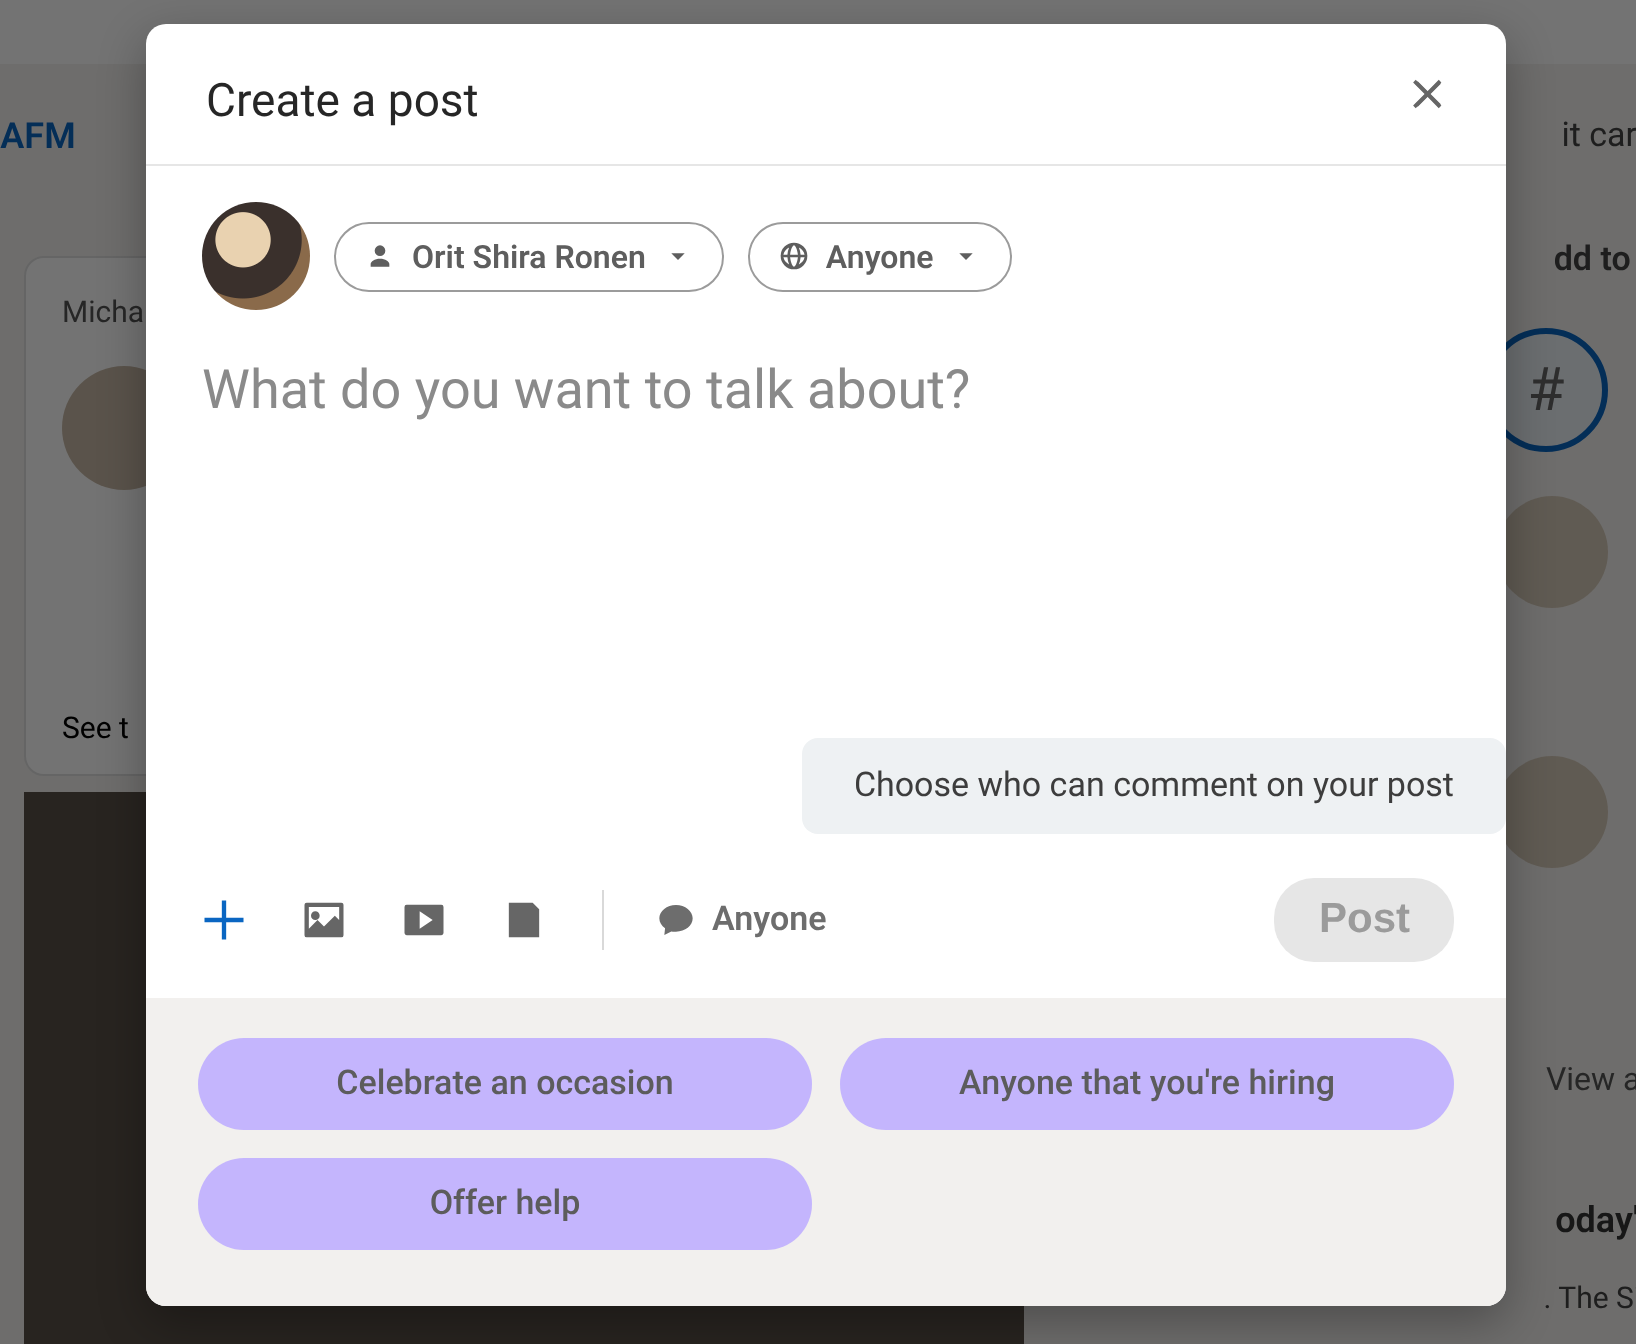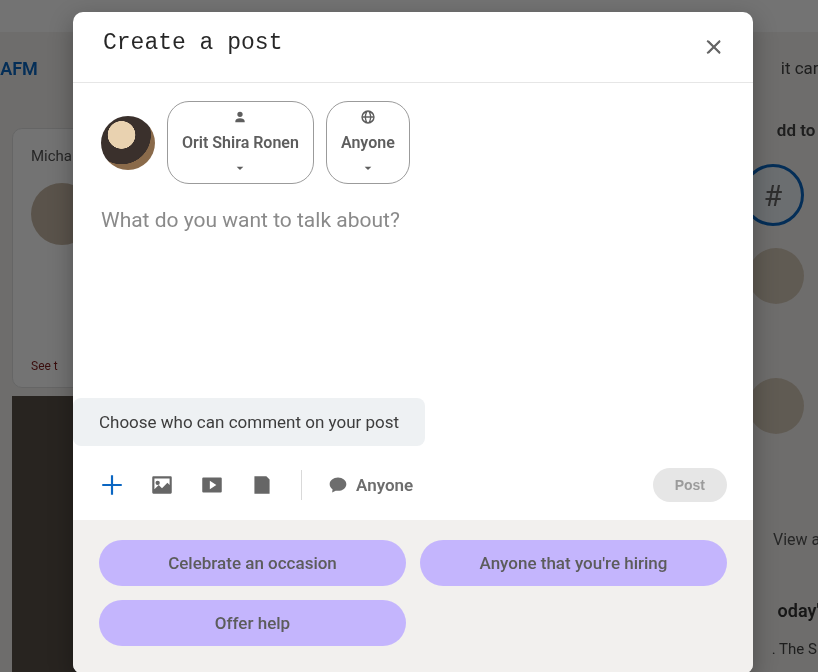--- a/index.html
+++ b/index.html
@@ -7,68 +7,68 @@
     background:#f3f2ef;color:rgba(0,0,0,.9);}
   
   .bg{position:absolute;inset:0;filter:blur(0);}
   .bg::after{content:"";position:absolute;inset:0;background:rgba(0,0,0,.55);}
   .bg-top{height:32px;background:#fff;}
   .bg-nav{display:flex;gap:40px;justify-content:center;padding-top:2px;color:#666;font-size:12px;}
   .bg-link{position:absolute;left:-30px;top:58px;color:#0a66c2;font-weight:600;font-size:18px;}
   .bg-card{position:absolute;left:12px;top:128px;width:200px;height:260px;background:#fff;border:1px solid #e0e0e0;border-radius:10px;padding:18px;box-sizing:border-box;}
   .bg-card .name{font-size:15px;color:#555;}
   .bg-card .av{width:62px;height:62px;border-radius:50%;background:#c8b9a6;margin-top:18px;}
-  .bg-card .see{position:absolute;bottom:14px;left:18px;color:#7f1d1d;font-size:12px;margin-top:36px;}
+  .bg-card .see{position:absolute;bottom:14px;left:18px;color:#000000;font-size:15px;margin-top:36px;}
   .bg-img{position:absolute;left:12px;top:396px;width:500px;height:276px;background:#5a5148;}
   .bg-right{position:absolute;right:-10px;top:56px;color:#444;font-size:17px;}
   .bg-hash{position:absolute;right:14px;top:164px;width:56px;height:56px;border:3px solid #0a66c2;border-radius:50%;display:flex;align-items:center;justify-content:center;color:#666;font-size:30px;background:#eef3f8;}
   .bg-face{position:absolute;width:56px;height:56px;border-radius:50%;background:#d6c9b8;}
   .bg-face.f1{right:14px;top:248px;}
   .bg-face.f2{right:14px;top:378px;}
   .bg-viewall{position:absolute;right:-10px;top:530px;color:#555;font-size:16px;}
   .bg-today{position:absolute;right:-10px;top:600px;color:#333;font-size:18px;font-weight:600;}
   .bg-li{position:absolute;right:-10px;top:640px;color:#444;font-size:15px;}
 
   
   .modal{position:absolute;left:73px;top:12px;width:680px;background:#fff;border-radius:10px;
     box-shadow:0 8px 24px rgba(0,0,0,.3);display:flex;flex-direction:column;overflow:hidden;}
-  .m-head{display:flex;align-items:flex-start;justify-content:space-between;padding:18px 22px 18px 30px;
-    border-bottom:1px solid #e6e6e6;font-family:Liberation Mono, monospace;}
+  .m-head{display:flex;align-items:flex-end;justify-content:space-between;padding:18px 22px 18px 30px;
+    border-bottom:1px solid #e6e6e6;}
   .m-title{font-size:23px;font-weight:400;color:rgba(0,0,0,.85);}
   .close{width:34px;height:34px;border-radius:50%;display:flex;align-items:center;justify-content:center;
     cursor:pointer;color:#666;}
   .close svg{width:22px;height:22px;}
 
   .m-id{display:flex;align-items:center;gap:12px;padding:18px 28px 6px;}
   .avatar{width:54px;height:54px;border-radius:50%;background:radial-gradient(circle at 38% 35%,#e9d2b0 0 28%,#3a302c 29% 60%,#8a6a4a 61% 100%);}
   .pill{display:flex;align-items:center;gap:8px;border:1px solid #9b9b9b;border-radius:22px;
-    padding:7px 14px;font-size:16px;color:#5e5e5e;font-weight:600;cursor:pointer;flex-direction:column;}
+    padding:7px 14px;font-size:16px;color:#5e5e5e;font-weight:600;cursor:pointer;}
   .pill svg{width:16px;height:16px;fill:#5e5e5e;}
   .chev{width:12px;height:12px;}
   .chev path{fill:#5e5e5e;}
 
   .editor{padding:18px 28px 40px;min-height:150px;}
-  .placeholder{font-size:21px;color:#8a8a8a;}
+  .placeholder{font-size:27px;color:#8a8a8a;}
 
-  .tooltip-wrap{position:relative;display:flex;justify-content:flex-start;}
+  .tooltip-wrap{position:relative;display:flex;justify-content:flex-end;}
   .tooltip{background:#eef1f3;color:#3d3d3d;font-size:17px;padding:14px 26px;border-radius:8px;
     position:relative;margin-bottom:12px;}
   .tooltip::after{content:"";position:absolute;left:110px;bottom:-9px;border:9px solid transparent;
     border-top-color:#eef1f3;}
 
   .toolbar{display:flex;align-items:center;padding:10px 26px 18px;gap:24px;}
   .tb-icon{width:26px;height:26px;display:flex;align-items:center;justify-content:center;cursor:pointer;color:#666;}
   .tb-icon.plus{color:#0a66c2;}
   .tb-icon svg{width:26px;height:26px;}
   .divider{width:1px;height:30px;background:#d9d9d9;margin:0 2px;}
   .who{display:flex;align-items:center;gap:8px;color:#6d6d6d;font-size:17px;font-weight:600;cursor:pointer;}
   .who svg{width:20px;height:20px;fill:#6d6d6d;}
   .spacer{flex:1;}
   .post-btn{background:#e6e6e6;color:#9b9b9b;border:none;border-radius:20px;
-    padding:9px 22px;font-size:14px;font-weight:600;cursor:not-allowed;}
+    padding:9px 22px;font-size:21px;font-weight:600;cursor:not-allowed;}
 
   .tray{background:#f2f0ee;padding:20px 26px 28px;display:flex;flex-wrap:wrap;gap:14px;position:relative;}
   .tray::before{content:"";position:absolute;top:-9px;left:40px;border:9px solid transparent;border-bottom-color:#f2f0ee;}
   .chip{flex:0 0 calc(50% - 7px);box-sizing:border-box;background:#c4b5fd;border-radius:26px;
     text-align:center;padding:13px 0;font-size:17px;color:#5c5c5c;font-weight:500;cursor:pointer;}
   .chip.half{flex:0 0 calc(50% - 7px);}
 </style>
 </head>
 <body>
 

